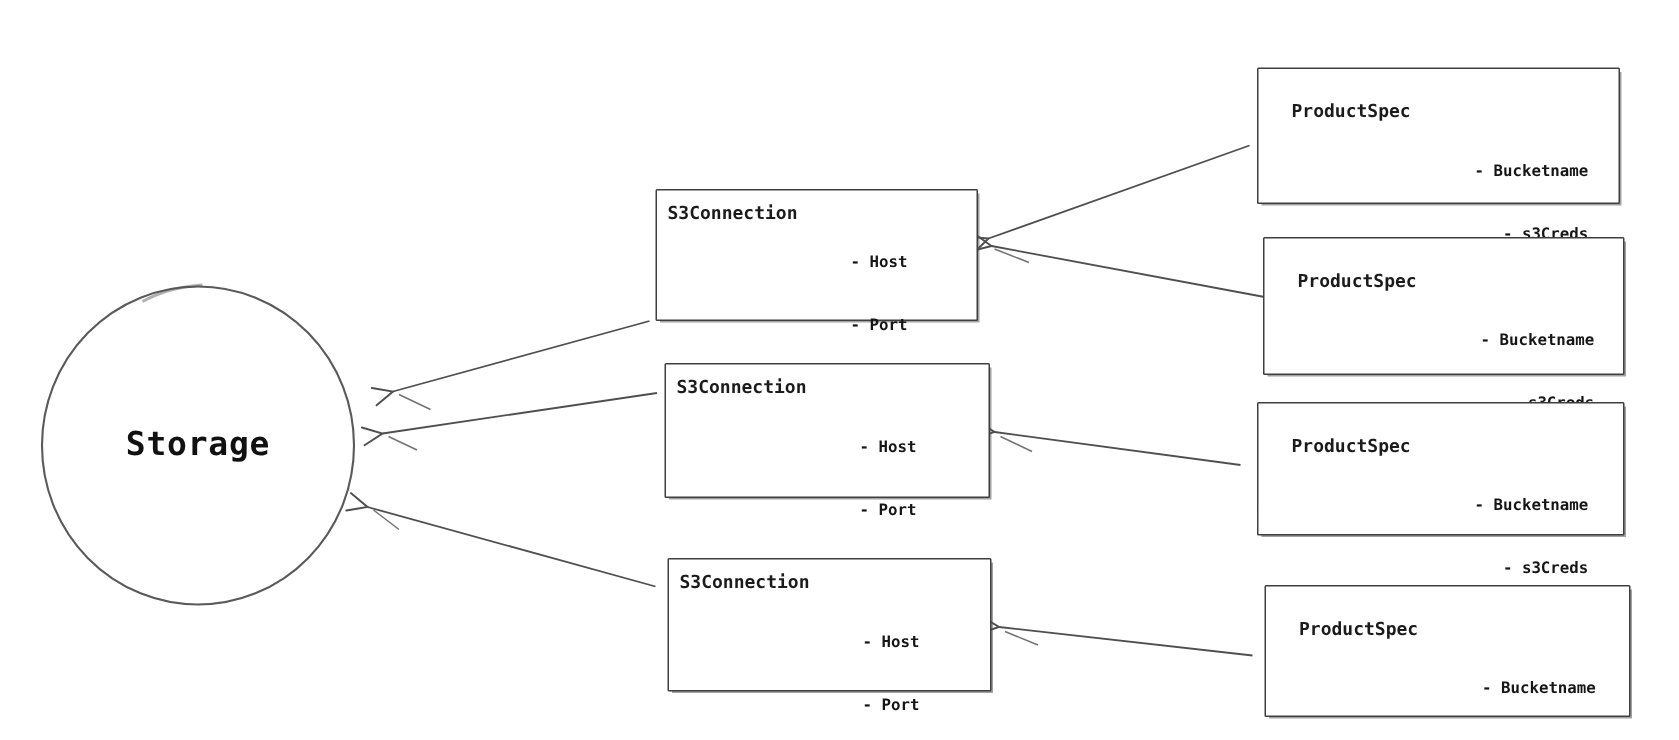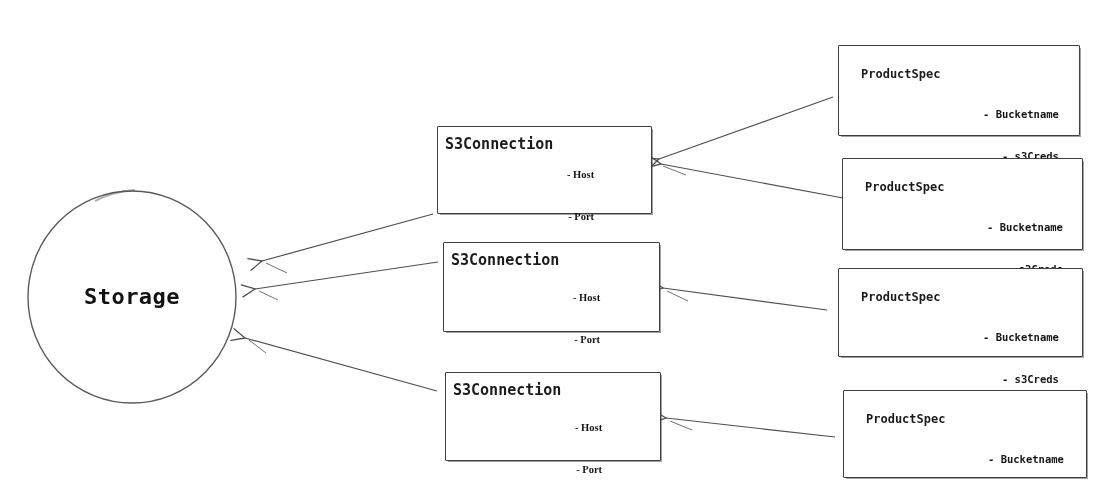--- a/index.html
+++ b/index.html
@@ -25,22 +25,22 @@
     font-weight:600;
     color:#1b1b1b;
     white-space:pre;
   }
   .attrs{
     position:absolute;
     font-weight:600;
     color:#161616;
     white-space:pre;
   }
-  .s3 .node-title{left:7px;top:8px;font-size:15px;}
-  .s3 .attrs{left:129px;font-size:10.5px;line-height:14px;font-family:Liberation Serif, serif;}
+  .s3 .node-title{left:7px;top:8px;font-size:12px;}
+  .s3 .attrs{left:129px;font-size:10.5px;line-height:14px;}
   .ps .node-title{left:22px;top:21px;font-size:12px;}
   .ps .attrs{left:144px;top:33px;font-size:10.5px;line-height:14px;}
   .attr{white-space:pre;}
   .storage-label{
     position:absolute;
     left:30px;top:284px;width:204px;
     text-align:center;
     font-size:22px;font-weight:600;color:#111111;
     letter-spacing:0.5px;
   }

